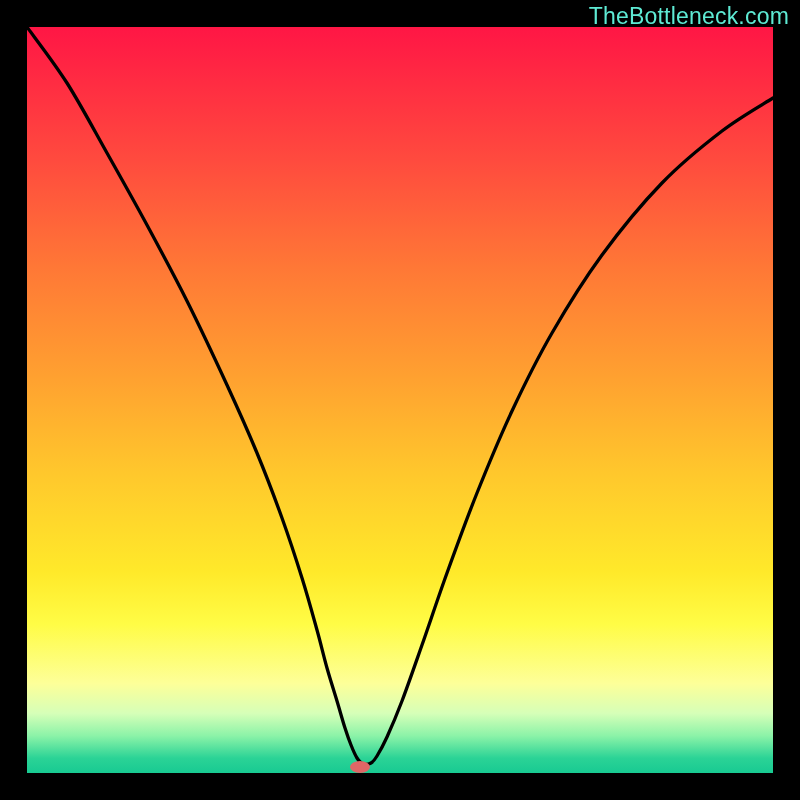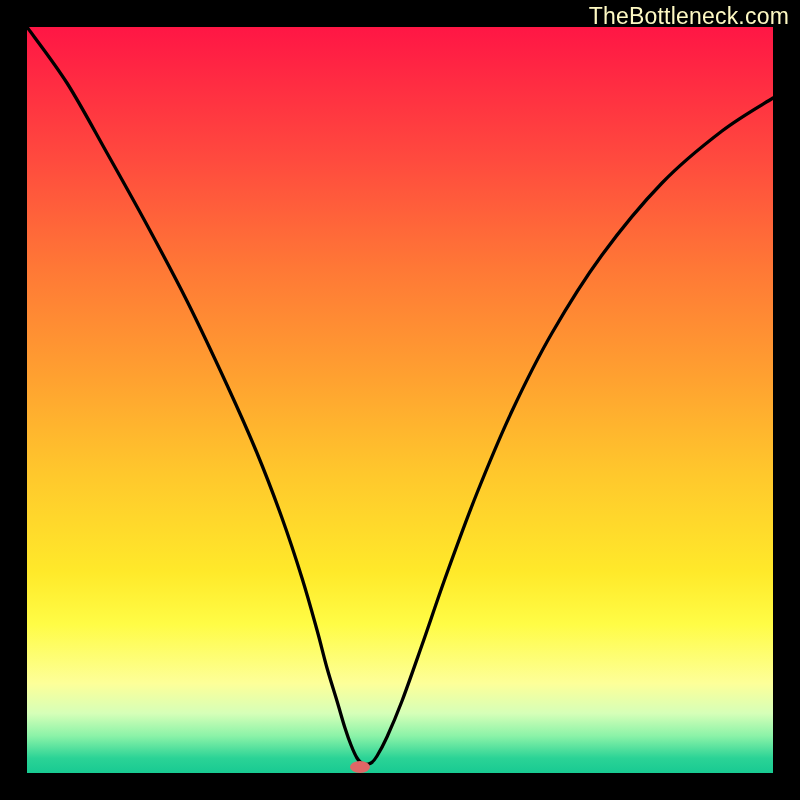--- a/index.html
+++ b/index.html
@@ -31,21 +31,21 @@
       #18ca92 100%
     );
   }
   .watermark {
     position: absolute;
     top: 3px;
     right: 11px;
     font-family: Arial, Helvetica, sans-serif;
     font-size: 23px;
     font-weight: 400;
-    color: #fef9c3;
+    color: #5eead4;
     letter-spacing: 0.2px;
   }
   svg.curve {
     position: absolute;
     left: 0;
     top: 0;
     width: 746px;
     height: 746px;
   }
   .marker {

